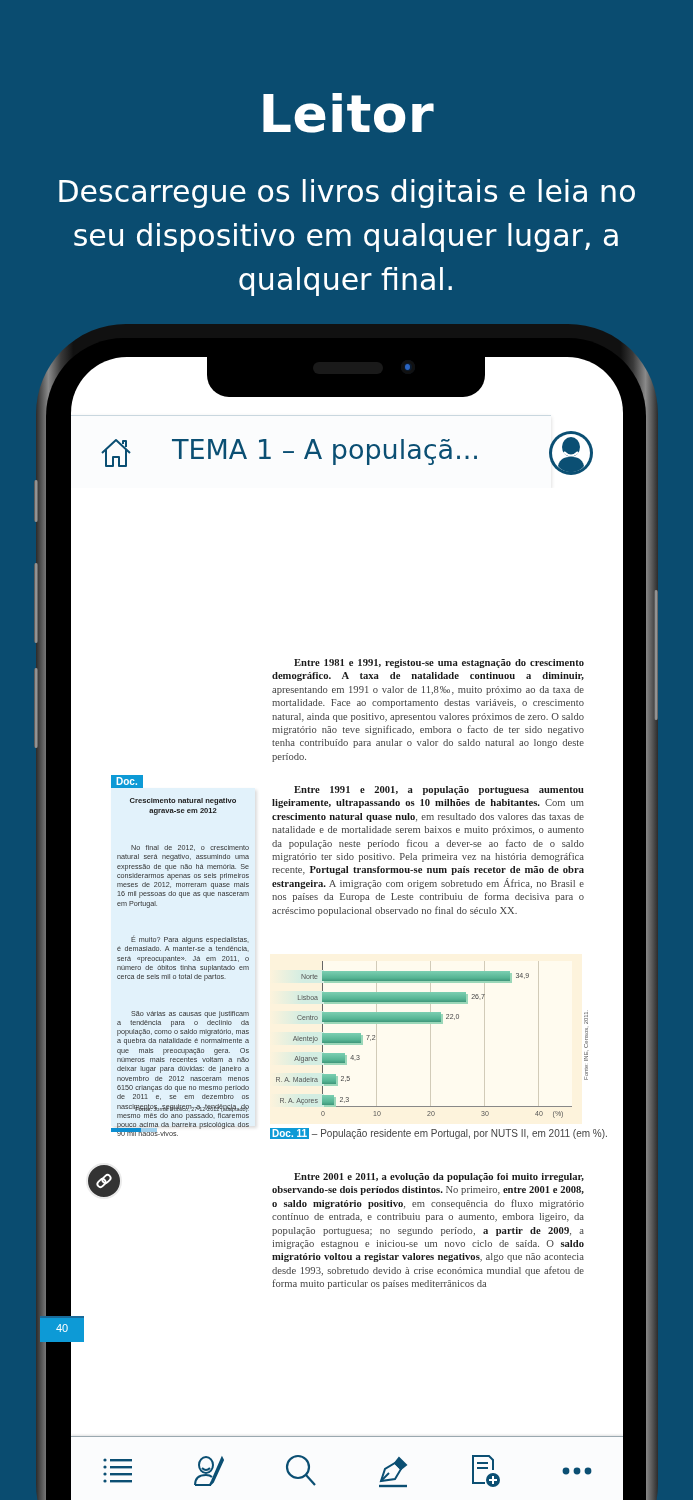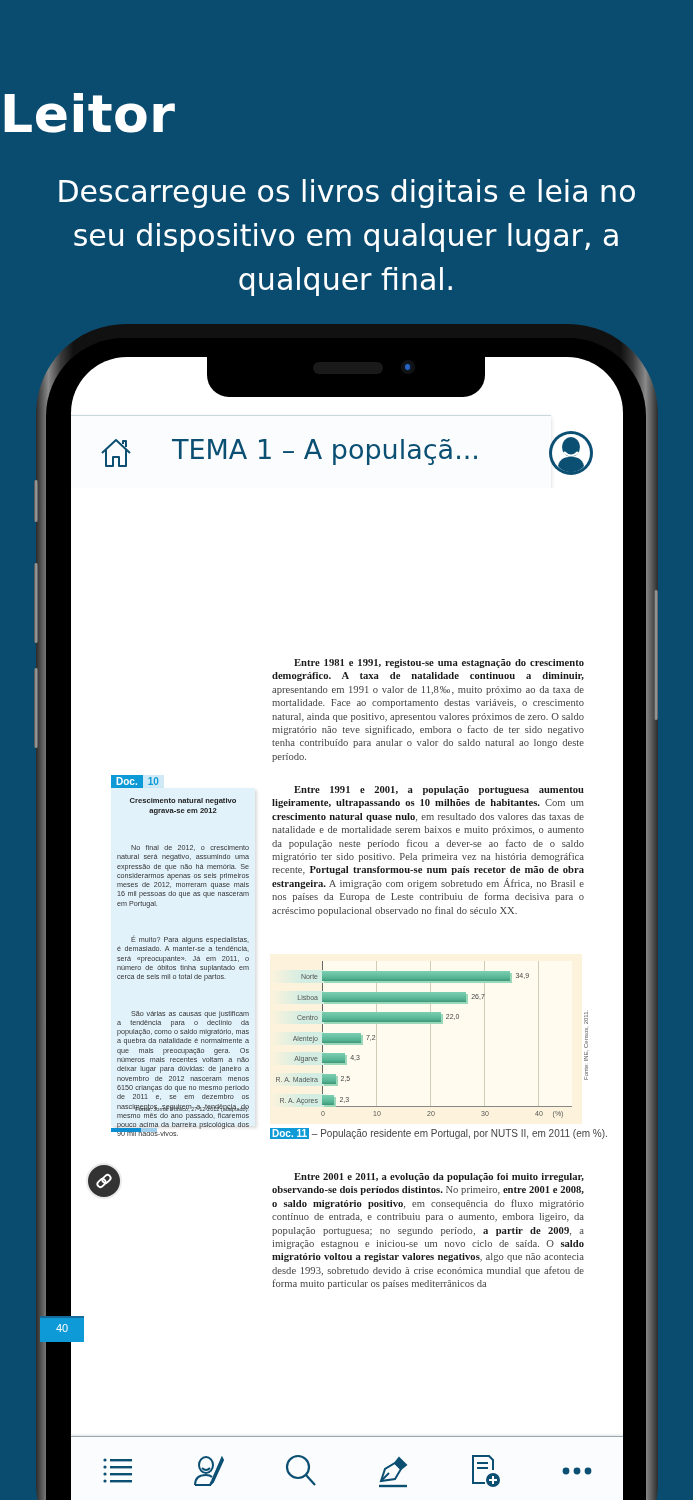--- a/index.html
+++ b/index.html
@@ -4,21 +4,21 @@
 <style>
   * { box-sizing: border-box; margin: 0; padding: 0; }
   html, body { width: 693px; height: 1500px; overflow: hidden; }
   body {
     background: #0a4c70;
     font-family: "Liberation Sans", sans-serif;
     position: relative;
   }
   .promo-title {
     position: absolute; left: 0; right: 0; top: 84px;
-    color: #fff;
+    text-align: center; color: #fff;
     font-family: "DejaVu Sans", sans-serif;
     font-weight: bold; font-size: 52px; letter-spacing: 0.5px;
   }
   .promo-sub {
     position: absolute; left: 30px; right: 30px; top: 170px;
     text-align: center; color: #fff;
     font-family: "DejaVu Sans", sans-serif;
     font-size: 30px; line-height: 44px; font-weight: normal;
   }
   
@@ -83,21 +83,21 @@
     color: #444; text-align: justify; text-indent: 22px;
   }
   .para b { color: #1a1a1a; }
 
   
   .doc10 {
     position: absolute; left: 40px; top: 287px; width: 144px; height: 360px;
   }
   .doc10-tag {
     position: absolute; left: 0; top: 0; height: 13px;
-    font-size: 10px; font-weight: bold; color: #fff; display: flex;
+    font-size: 10px; font-weight: bold; color: #fff; display: flex; flex-direction: column;
   }
   .doc10-tag .a { background: #0d9ad6; padding: 0 5px; line-height: 13px; }
   .doc10-tag .b { background: #cfe9f7; color: #0d9ad6; padding: 0 5px; line-height: 13px; }
   .doc10-body {
     position: absolute; left: 0; top: 13px; width: 144px; height: 338px;
     background: #e2f2fb; box-shadow: 2px 2px 3px rgba(0,0,0,0.15);
     padding: 8px 6px 0 6px;
     font-family: "Liberation Sans", sans-serif; font-size: 7.2px; line-height: 9.3px; color: #333;
   }
   .doc10-title { text-align: center; font-weight: bold; font-size: 7.6px; line-height: 10px; margin-bottom: 6px; color: #222; }

